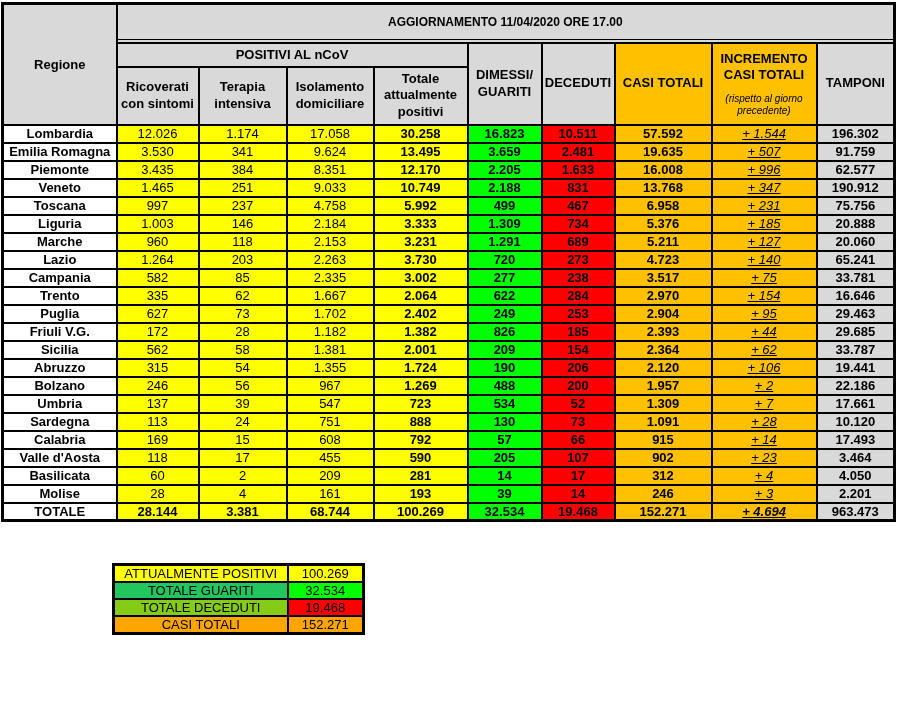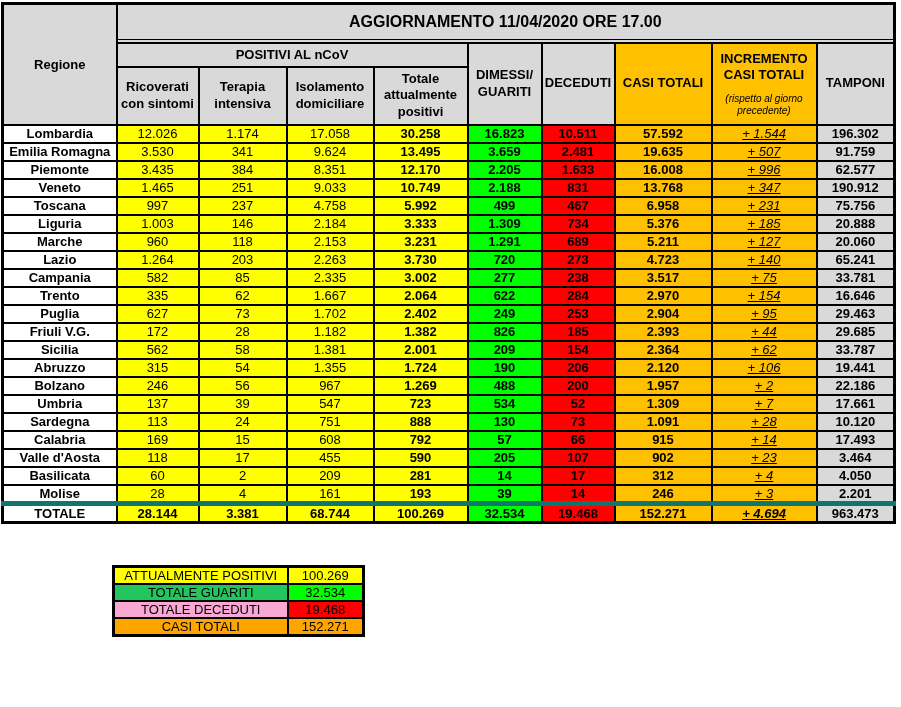--- a/index.html
+++ b/index.html
@@ -13,42 +13,42 @@
 
   
   table.main { width: 892px; margin: 2px 0 0 1px; border: 3px solid #000; }
   .main th, .main td {
     border: 2px solid #000; text-align: center; vertical-align: middle;
     padding: 0 1px; overflow: hidden;
   }
   .h-grey   { background: #D9D9D9; }
   .h-orange { background: #FFC000; }
   th.title-cell {
-    height: 36px; font-size: 16px; font-weight: bold;
+    height: 36px; font-size: 12px; font-weight: bold;
     background: #D9D9D9; border-bottom: 1px solid #000;
   }
   th.regione-cell { background: #D9D9D9; font-size: 13px; font-weight: bold; }
   tr.gap-row td {
     height: 3px; padding: 0; background: #D9D9D9;
     border-top: 1px solid #000; border-bottom: 2px solid #000;
   }
   th.group-cell { height: 24px; font-size: 13px; font-weight: bold; background: #D9D9D9; }
   th.sub { height: 58px; font-size: 13px; font-weight: bold; line-height: 1.25; }
   th.sub .note { font-size: 10px; font-style: italic; font-weight: normal; line-height: 1.15; margin-top: 10px; }
 
   tbody td { height: 18px; font-size: 13px; }
   .c-region        { background: #ffffff; font-weight: bold; }
   .c-yellow        { background: #FFFF00; }
   .c-yellow-bold   { background: #FFFF00; font-weight: bold; }
   .c-green         { background: #00FF00; font-weight: bold; }
   .c-red           { background: #FF0000; font-weight: bold; }
   .c-orange        { background: #FFC000; font-weight: bold; }
   .c-orange-italic { background: #FFC000; font-style: italic; font-weight: normal; text-decoration: underline; }
   .c-grey          { background: #D9D9D9; font-weight: bold; }
-  tr.totale-row td { font-weight: bold; border-top: 5px solid #0f766e; }
+  tr.totale-row td { font-weight: bold; border-top: 1px solid #0f766e; }
 
   
   table.summary { margin: 41px 0 0 112px; border: 3px solid #000; }
   .summary td {
     border: 2px solid #000; height: 16px; padding: 0 1px;
     text-align: center; font-size: 13px; font-weight: normal;
   }
 </style>
 </head>
 <body>
@@ -370,21 +370,21 @@
     <tbody id="summary-rows">
         <tr>
           <td style="background: rgb(255, 255, 0);">ATTUALMENTE POSITIVI</td>
           <td style="background: rgb(255, 255, 0);">100.269</td>
         </tr>
         <tr>
           <td style="background: #22c55e;">TOTALE GUARITI</td>
           <td style="background: rgb(0, 255, 0);">32.534</td>
         </tr>
         <tr>
-          <td style="background: #f9a8d4;">TOTALE DECEDUTI</td>
+          <td style="background: #84cc16;">TOTALE DECEDUTI</td>
           <td style="background: rgb(255, 0, 0);">19.468</td>
         </tr>
         <tr>
           <td style="background: rgb(255, 165, 0);">CASI TOTALI</td>
           <td style="background: rgb(255, 165, 0);">152.271</td>
         </tr>
       </tbody>
   </table>
 
 </div>

